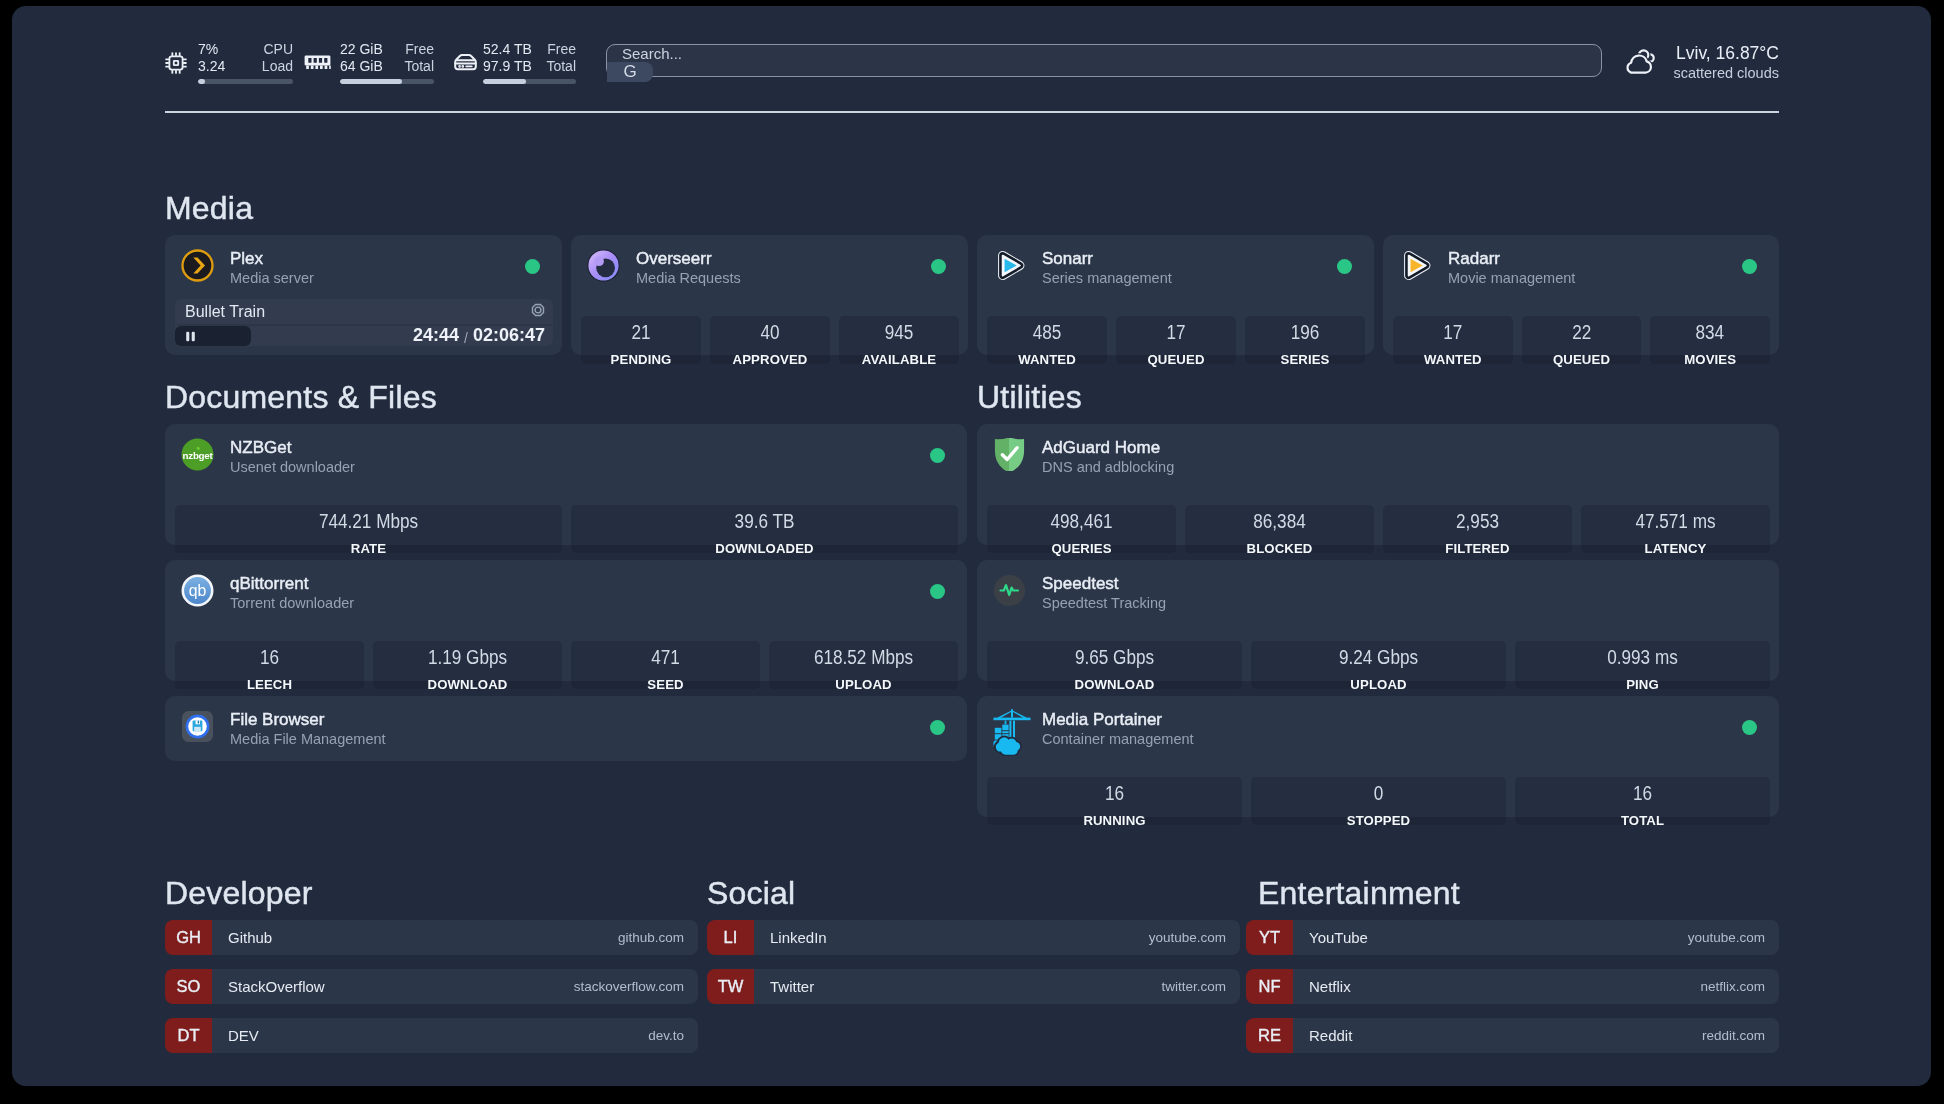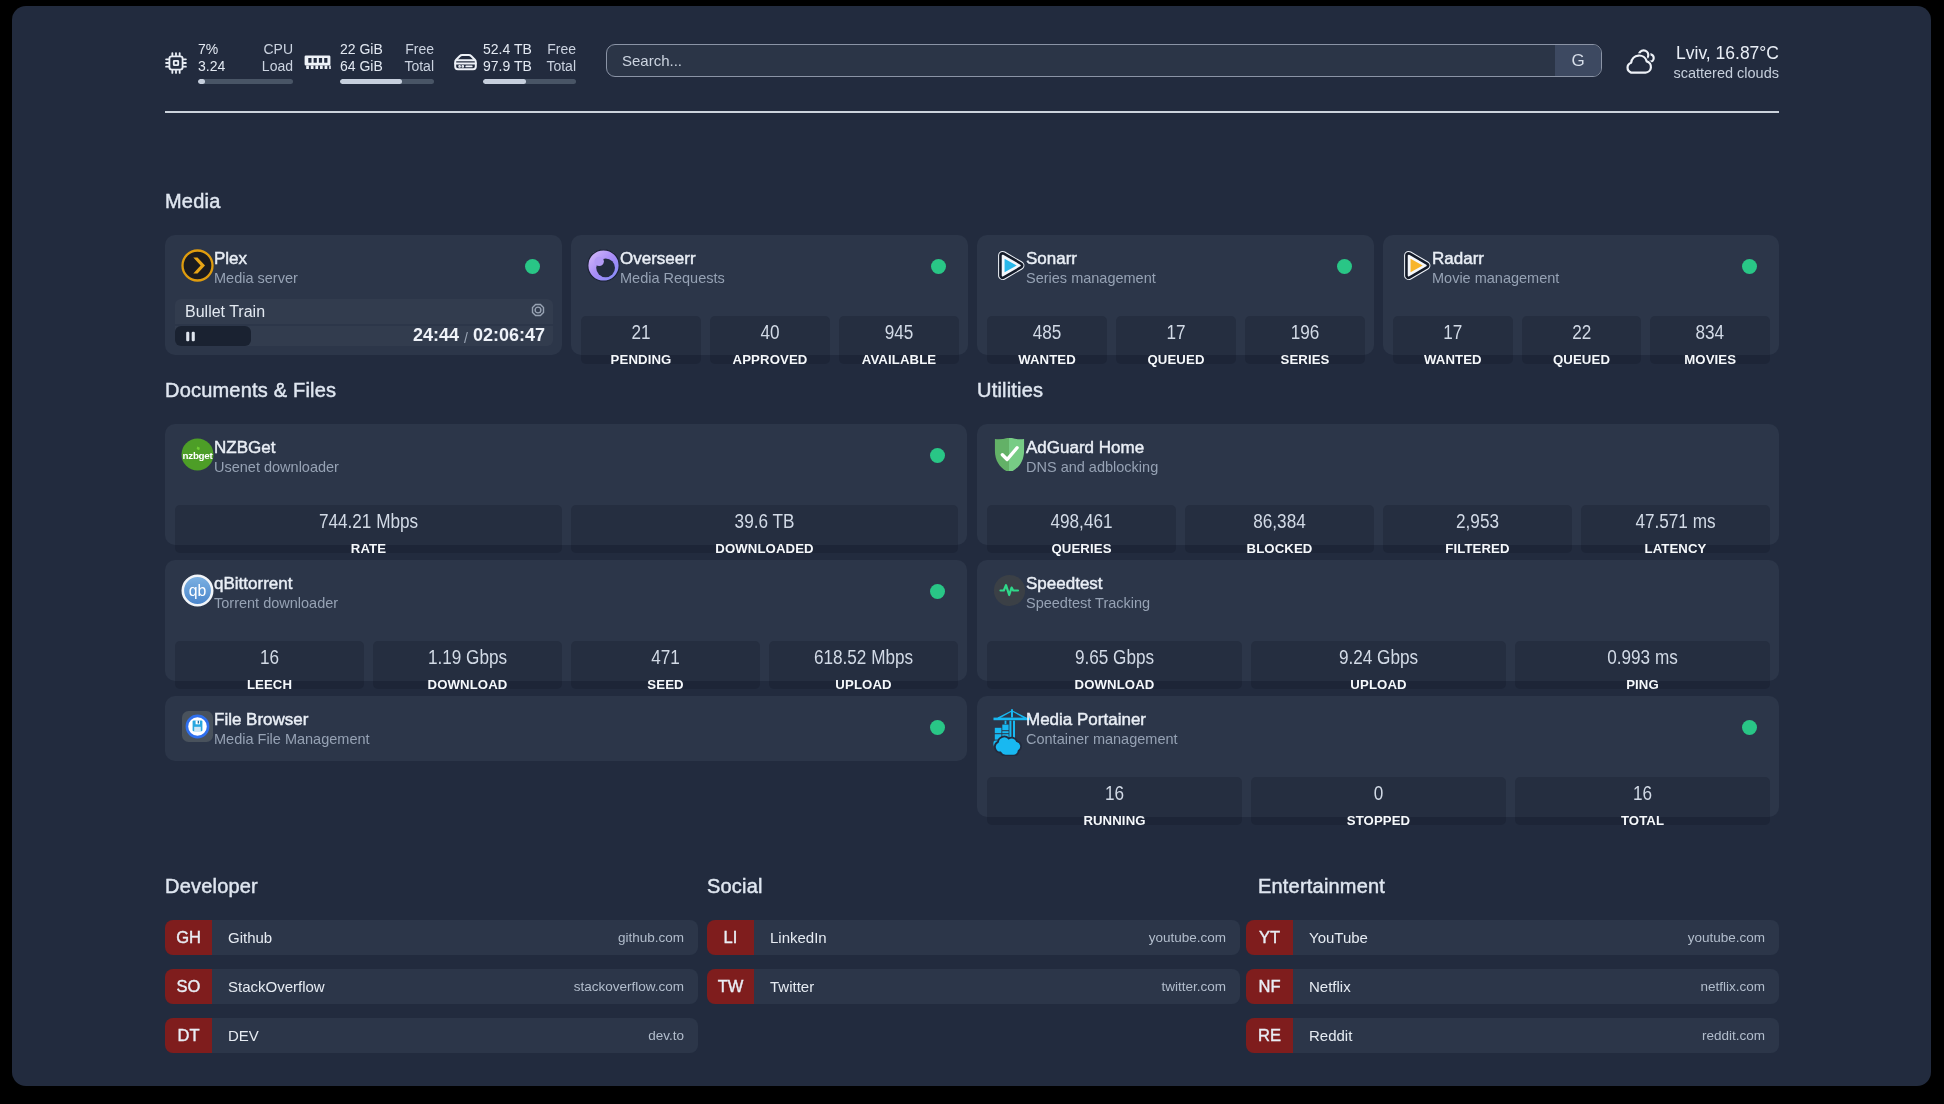--- a/index.html
+++ b/index.html
@@ -24,53 +24,53 @@
   #res-cpu .res-text, #res-cpu .res-bar { left:33px; width:95px; }
   #res-mem { left:292px; }
   #res-mem .res-icon { left:0; top:7px; }
   #res-mem .res-text, #res-mem .res-bar { left:36px; width:94px; }
   #res-disk { left:440px; }
   #res-disk .res-icon { left:0; top:5px; }
   #res-disk .res-text, #res-disk .res-bar { left:31px; width:93px; }
 
   
   .search { position:absolute; left:594px; top:38px; width:996px; height:33px;
-    background:#2b3547; border:1px solid #8b94a6; border-radius:9px; display:flex; }
+    background:#2b3547; border:1px solid #8b94a6; border-radius:9px; display:flex;flex-direction:column; }
   .search input { flex:1; background:transparent; border:none; outline:none;
     padding:0 0 0 15px; color:#dfe5ee; font-size:15px; font-family:inherit; }
   .search input::placeholder { color:#ccd4e0; opacity:1; }
   .search-btn { width:46px; height:100%; background:#3d4961; border-radius:0 8px 8px 0;
     display:flex; align-items:center; justify-content:center;
     color:#d6dde8; font-size:17px; font-weight:500; }
 
   
   .weather { position:absolute; top:37px; right:152px; display:flex; align-items:center; }
   .weather-icon { margin-right:16px; margin-top:2px; }
   .weather-text { display:flex; flex-direction:column; align-items:flex-end; }
   .weather-line1 { font-size:17.5px; height:21px; line-height:21px; color:#e9eef6; }
   .weather-line2 { font-size:14.5px; height:18px; line-height:18px; color:#c6cfdc; }
 
   .separator { position:absolute; left:153px; top:105px; width:1614px; height:2px;
     background:rgba(228,234,242,0.88); }
 
   
-  .section-title { position:absolute; font-size:20px; font-weight:400; -webkit-text-stroke:0.45px #dfe6f0; color:#dfe6f0;
+  .section-title { position:absolute; font-size:32px; font-weight:400; -webkit-text-stroke:0.45px #dfe6f0; color:#dfe6f0;
     letter-spacing:0.2px; }
   #title-media { left:153px; top:184px; }
   #title-docs  { left:153px; top:373px; }
   #title-utils { left:965px; top:373px; }
   #title-dev   { left:153px; top:869px; }
   #title-social{ left:695px; top:869px; }
   #title-ent   { left:1234px; top:869px;margin-left:12px; }
 
   
   .card { position:absolute; background:#2c3649; border-radius:10px; }
   .card-header { position:absolute; left:16px; top:14px; display:flex; }
   .app-icon { width:33px; height:33px; flex:0 0 33px; }
-  .card-titles { margin-top:-1px; }
+  .card-titles { margin-left:16px; margin-top:-1px; }
   .card-name { font-size:17px; font-weight:400; -webkit-text-stroke:0.45px #e9eef5; color:#e9eef5; height:21px; line-height:21px; }
   .card-desc { font-size:14.5px; color:#96a2b4; height:18px; line-height:18px; margin-top:0px; }
   .status-dot { position:absolute; top:24px; right:22px; width:15px; height:15px;
     border-radius:50%; background:#29c686; }
 
   .stats { position:absolute; left:10px; right:9px; top:81px; height:48px; display:flex; gap:9px; }
   .stat { flex:1; background:rgba(13,19,33,0.22); border-radius:5px; text-align:center;
     padding-top:5px; }
   .stat-value { font-size:19.5px; color:#d2dae6; height:22px; line-height:22px;
     transform:scaleX(0.88); transform-origin:50% 50%; }

